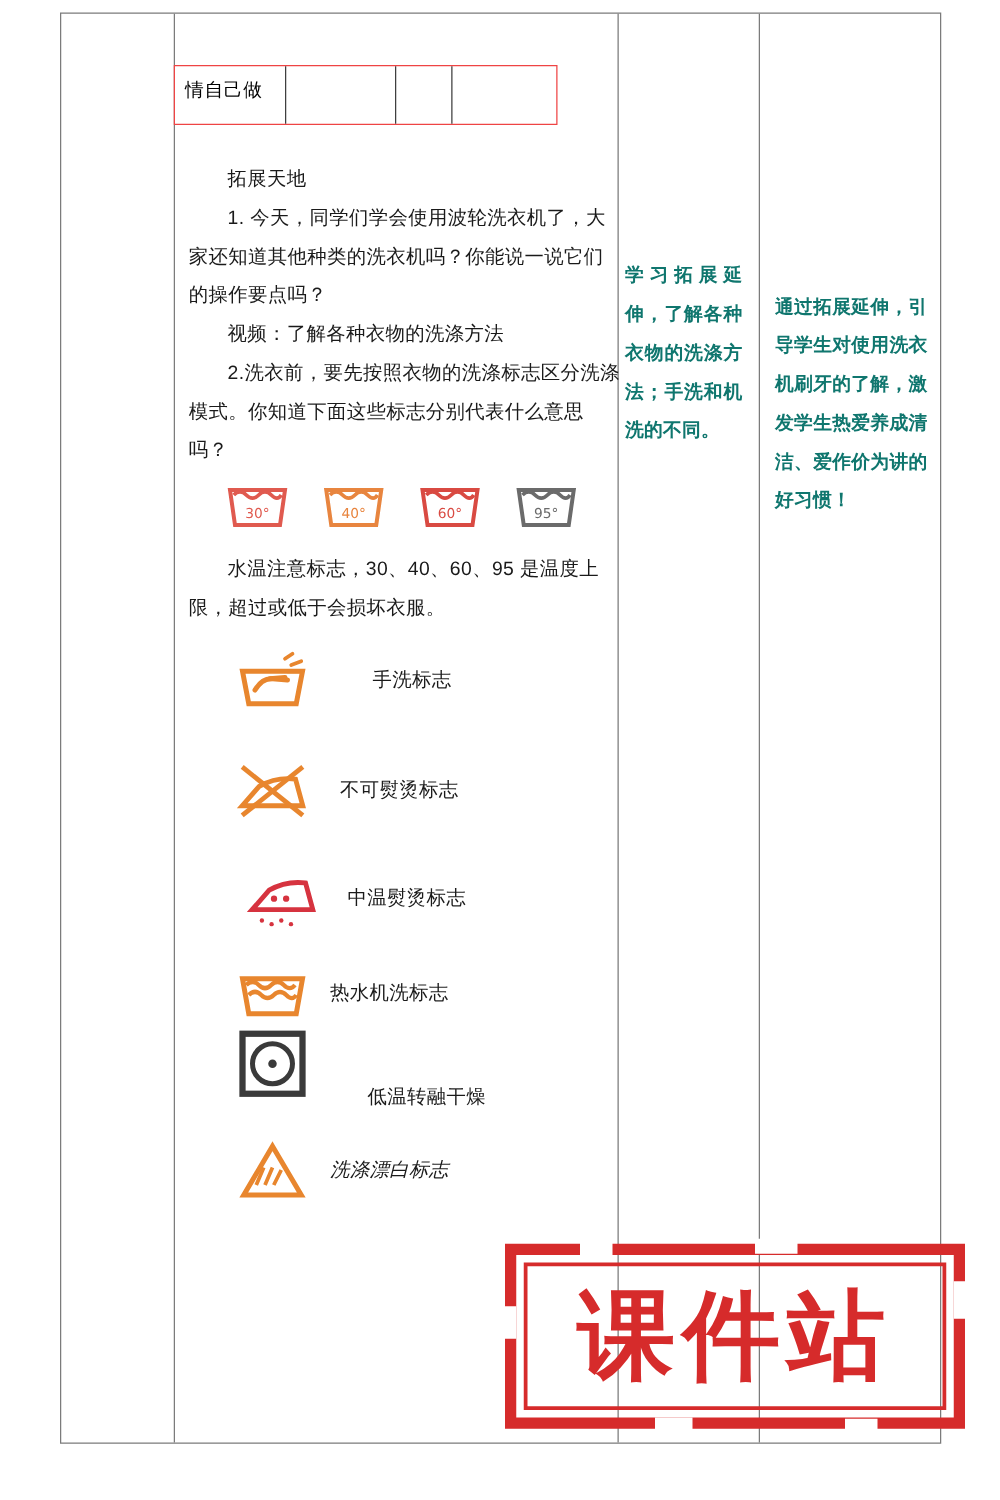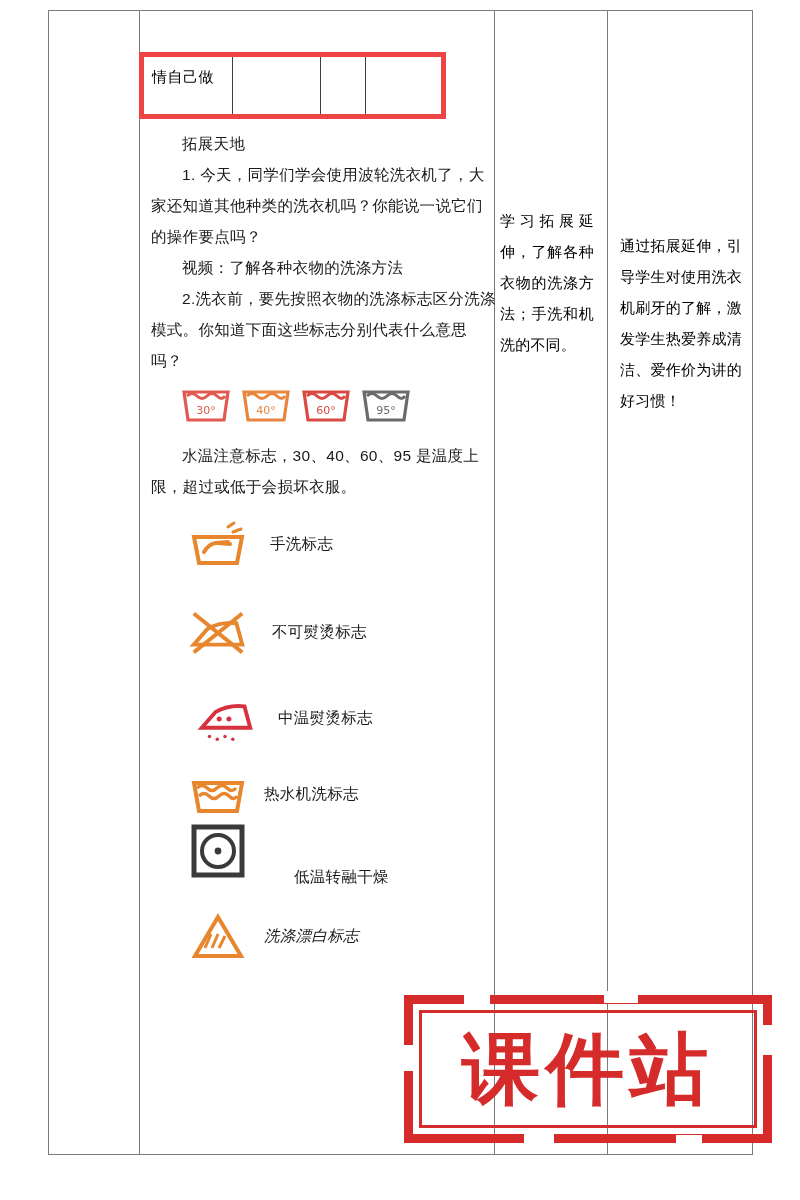--- a/index.html
+++ b/index.html
@@ -47,22 +47,22 @@
   .vrule.c1 { left: 90px; }
   .vrule.c2 { left: 445px; }
   .vrule.c3 { left: 558px; }
 
   
   .inner-grid {
     position: absolute;
     left: 139px;
     top: 52px;
     width: 307px;
-    height: 67px;
-    border: 5px solid #ef4444;
+    height: 48px;
+    border: 1px solid #ef4444;
     box-sizing: border-box;
   }
   .inner-grid .ivr {
     position: absolute;
     top: 0; bottom: 0;
     width: 1px;
     background: #3f3f3f;
   }
   .inner-grid .ivr.a { left: 88px; }
   .inner-grid .ivr.b { left: 176px; }
@@ -91,22 +91,23 @@
   .body-col p {
     margin: 0;
   }
   .indent2 { text-indent: 31px; }
 
   
   .col-note {
     position: absolute;
     font-size: 15px;
     line-height: 31px;
-    color: #000000;
+    color: #0f766e;
     letter-spacing: 0.2px;
+    font-weight: bold;
   }
   .col-note.c3 {
     left: 500px;
     top: 205px;
     width: 94px;
     text-align: justify;
     text-align-last: left;
   }
   .col-note.c4 {
     left: 620px;
@@ -115,21 +116,21 @@
     text-align: justify;
     text-align-last: left;
   }
 
   
   .temp-row {
     position: absolute;
     left: 180px;
     top: 382px;
     display: flex;
-    gap: 8px;
+    gap: 25px;
     align-items: flex-end;
   }
   .tub {
     position: relative;
     width: 52px;
     height: 42px;
   }
   .tub svg { display: block; }
 
   
@@ -253,21 +254,21 @@
 
   <div class="sym-item" style="left:186px; top:516px;">
     <span class="sym-ico">
       <svg width="60" height="50" viewBox="0 0 60 50">
         <path d="M6 18 H54 L49 44 H11 Z" fill="none" stroke="#e8862e" stroke-width="4"></path>
         <path d="M16 33 q6 -10 14 -9 l12 1" fill="none" stroke="#e8862e" stroke-width="4" stroke-linecap="round"></path>
         <path d="M28 24 l12 -1" stroke="#e8862e" stroke-width="4" stroke-linecap="round"></path>
         <path d="M40 8 l6 -4 M45 13 l8 -3 M42 18 l9 0" stroke="#e8862e" stroke-width="3" stroke-linecap="round"></path>
       </svg>
     </span>
-    <span class="sym-label" style="margin-left:20px;">手洗标志</span>
+    <span class="sym-label" style="margin-left:48px;">手洗标志</span>
   </div>
 
   <div class="sym-item" style="left:186px; top:604px;">
     <span class="sym-ico">
       <svg width="66" height="54" viewBox="0 0 66 54">
         <path d="M8 40 H58 L52 18 q-16 -2 -30 6 Z" fill="none" stroke="#e8862e" stroke-width="4"></path>
         <path d="M8 8 L58 48" stroke="#e8862e" stroke-width="4"></path>
         <path d="M58 8 L8 48" stroke="#e8862e" stroke-width="4"></path>
       </svg>
     </span>

